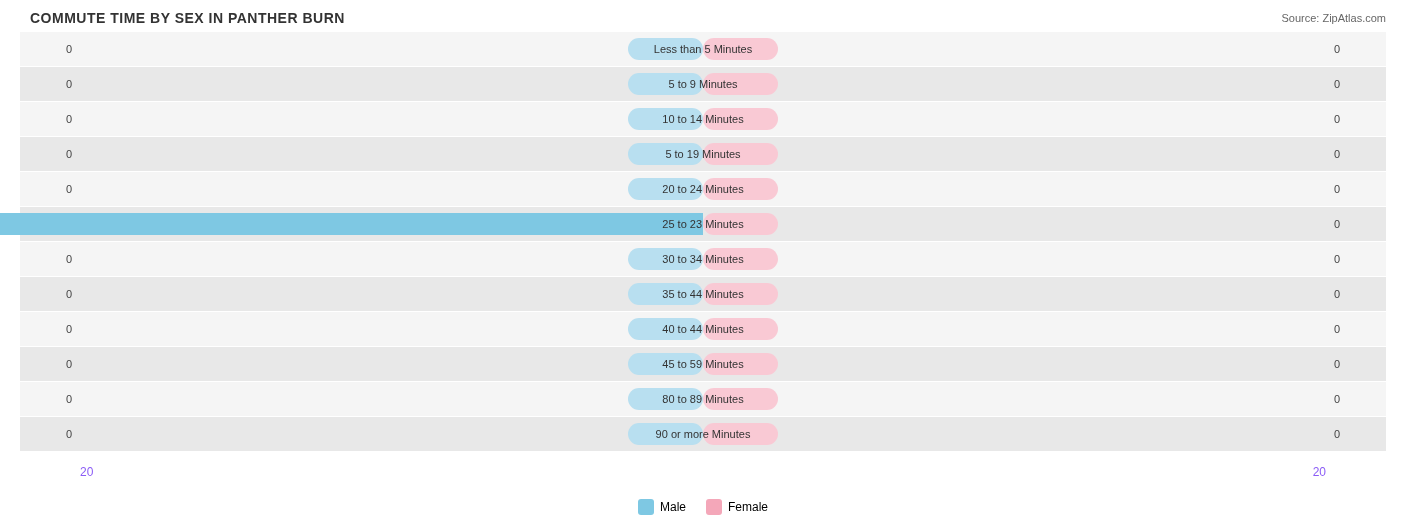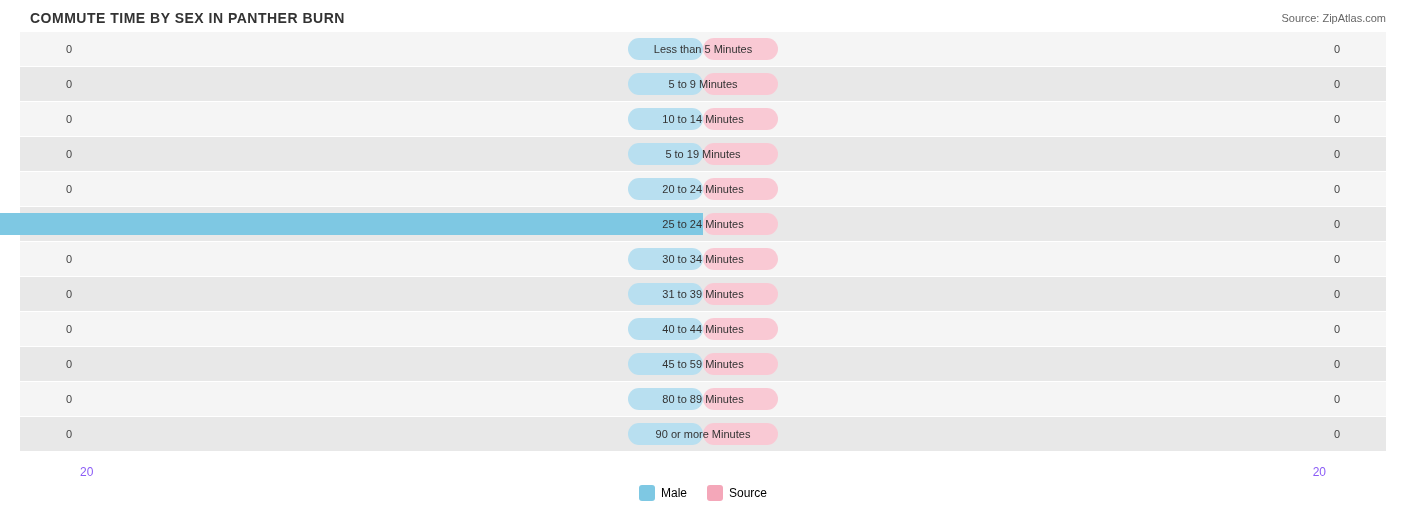--- a/index.html
+++ b/index.html
@@ -105,21 +105,21 @@
       font-size: 12px;
       color: #333;
       padding-left: 8px;
       flex-shrink: 0;
     }
     .legend {
       display: flex;
       justify-content: center;
       align-items: center;
       gap: 20px;
-      margin-top: 6px;
+      margin-top: 20px;
       font-size: 12px;
     }
     .legend-item {
       display: flex;
       align-items: center;
       gap: 6px;
     }
     .legend-box {
       width: 16px;
       height: 16px;
@@ -217,21 +217,21 @@
       </div>
       <div class="right-value value-label">0</div>
     </div>
       <div class="row">
       <div class="left-value value-label">16</div>
       <div class="bar-section">
         <div class="bars-wrapper">
           <div class="male-bar" style="width:90%; background:#7ec8e3; background:#7ec8e3;">
             
           </div>
-          <div class="center-label">25 to 24 Minutes</div>
+          <div class="center-label">25 to 23 Minutes</div>
           <div class="female-bar" style="width:6%; background:#f9c9d4; border-radius:11px;">
           </div>
         </div>
       </div>
       <div class="right-value value-label">0</div>
     </div>
       <div class="row">
       <div class="left-value value-label">0</div>
       <div class="bar-section">
         <div class="bars-wrapper">
@@ -245,21 +245,21 @@
       </div>
       <div class="right-value value-label">0</div>
     </div>
       <div class="row">
       <div class="left-value value-label">0</div>
       <div class="bar-section">
         <div class="bars-wrapper">
           <div class="male-bar" style="width:6%; background:#b8dff0; border-radius:11px; ">
             
           </div>
-          <div class="center-label">31 to 39 Minutes</div>
+          <div class="center-label">35 to 44 Minutes</div>
           <div class="female-bar" style="width:6%; background:#f9c9d4; border-radius:11px;">
           </div>
         </div>
       </div>
       <div class="right-value value-label">0</div>
     </div>
       <div class="row">
       <div class="left-value value-label">0</div>
       <div class="bar-section">
         <div class="bars-wrapper">
@@ -322,16 +322,16 @@
     <span>20</span>
   </div>
 
   <div class="legend">
     <div class="legend-item">
       <div class="legend-box" style="background:#7ec8e3;"></div>
       <span>Male</span>
     </div>
     <div class="legend-item">
       <div class="legend-box" style="background:#f4a7b9;"></div>
-      <span>Source</span>
+      <span>Female</span>
     </div>
   </div>
 </div>
 
 </body></html>

